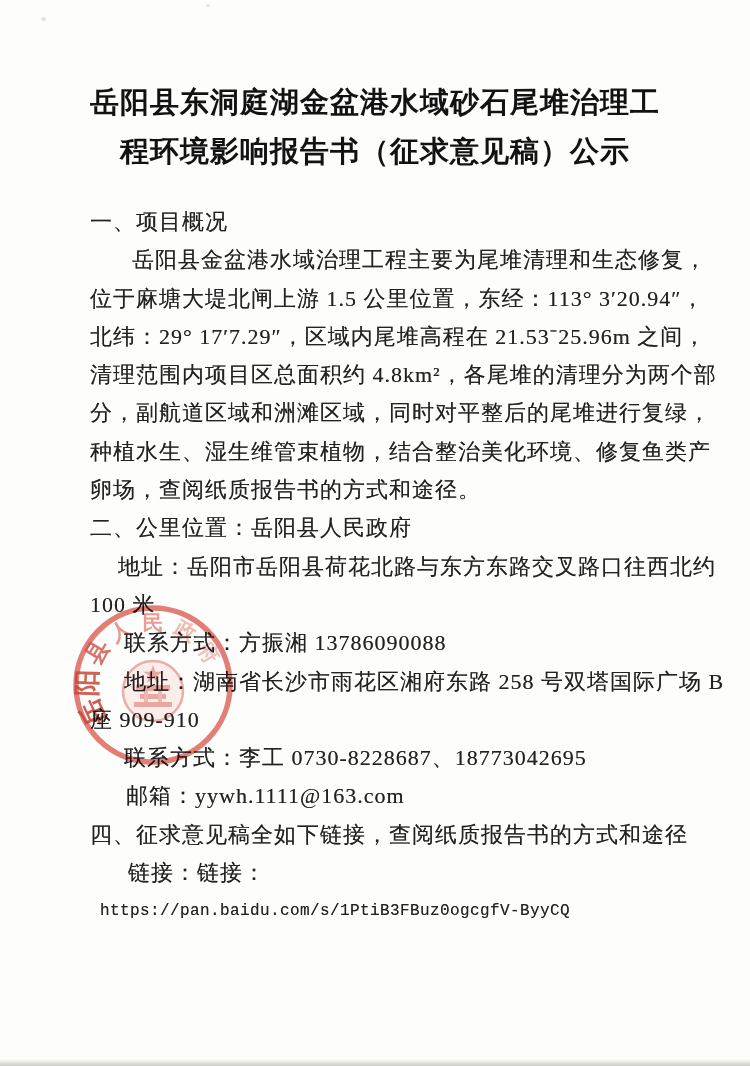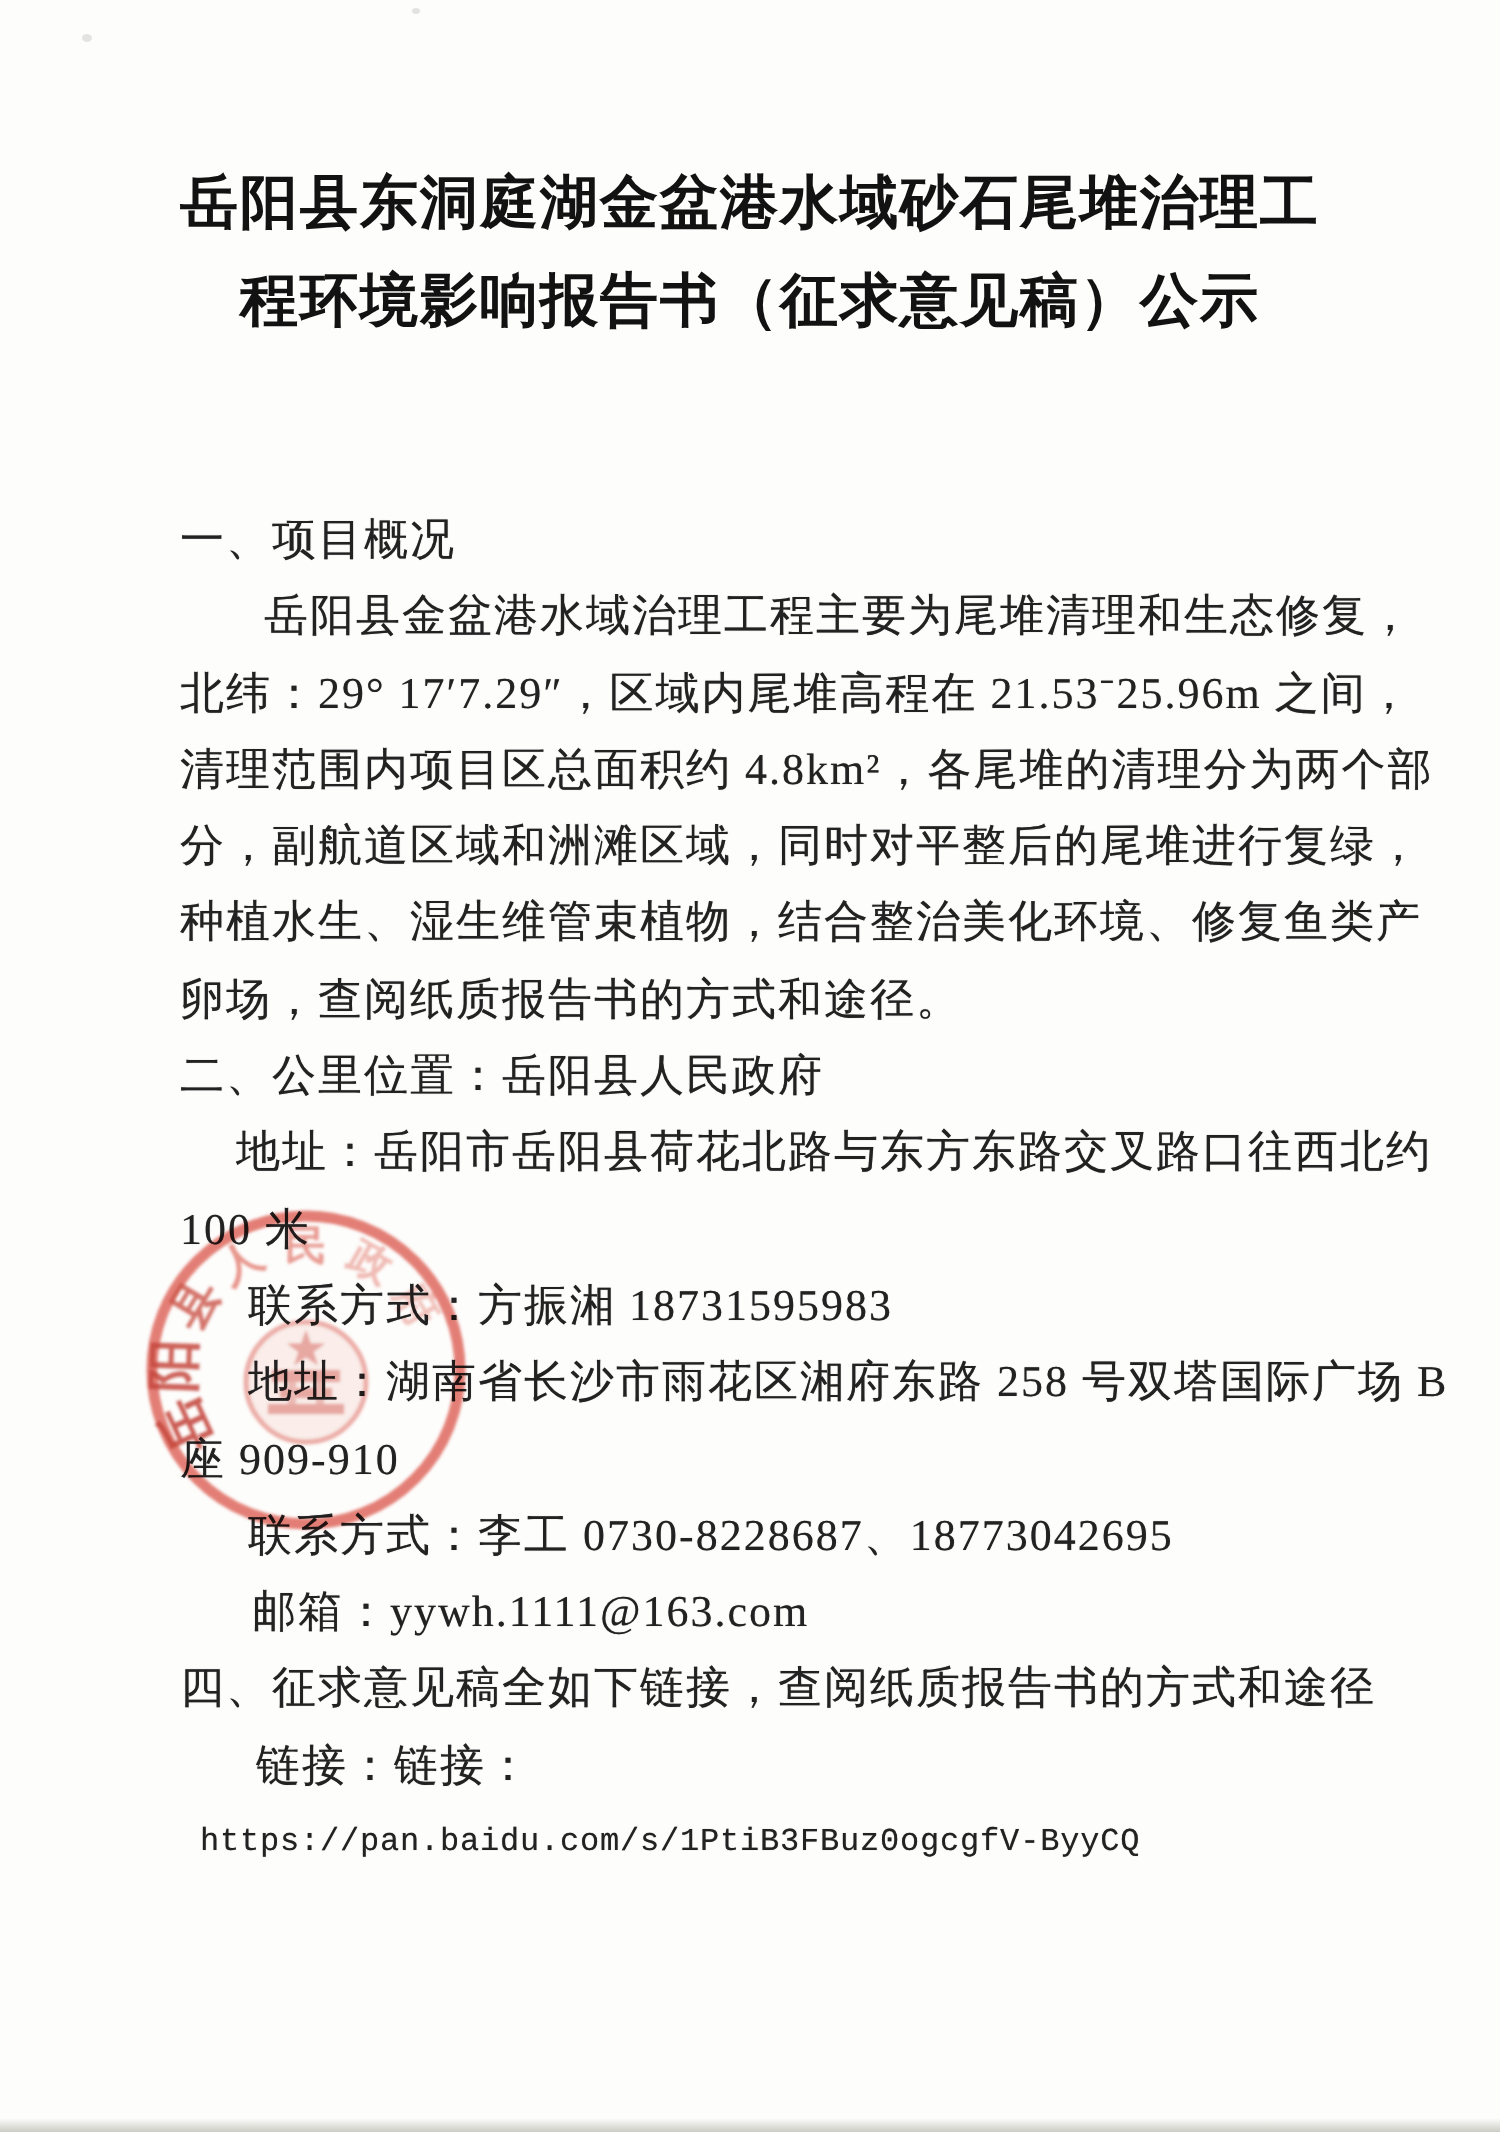--- a/index.html
+++ b/index.html
@@ -10,21 +10,21 @@
   }
   .title {
     position:absolute; top:78px; left:0; right:0;
     text-align:center;
     font-family:"Liberation Sans", sans-serif;
     font-weight:bold; font-size:29px; line-height:49px;
     letter-spacing:1px; color:#121212;
   }
   .body-text {
     position:absolute; top:203px; left:88px; width:600px;
-    font-size:22px; letter-spacing:1px; color:#222;margin-top:48px;
+    font-size:22px; letter-spacing:1px; color:#222;
   }
   .line {
     height:38.3px; line-height:38.3px; white-space:nowrap;
     text-shadow:0 0 0.4px rgba(30,30,30,0.55);
   }
   .line.mono {
     font-family:"Liberation Mono", monospace;
     font-size:16px; letter-spacing:0.4px;
   }
   .seal {
@@ -45,29 +45,30 @@
 <div class="page">
 
   <div class="title">
     <div>岳阳县东洞庭湖金盆港水域砂石尾堆治理工</div>
     <div>程环境影响报告书（征求意见稿）公示</div>
   </div>
 
   <div class="body-text">
     <div class="line" style="padding-left:2px">一、项目概况</div>
     <div class="line" style="padding-left:44px">岳阳县金盆港水域治理工程主要为尾堆清理和生态修复，</div>
+    <div class="line" style="padding-left:2px">位于麻塘大堤北闸上游 1.5 公里位置，东经：113°  3′20.94″，</div>
     <div class="line" style="padding-left:2px">北纬：29° 17′7.29″，区域内尾堆高程在 21.53⁻25.96m 之间，</div>
     <div class="line" style="padding-left:2px">清理范围内项目区总面积约 4.8km²，各尾堆的清理分为两个部</div>
     <div class="line" style="padding-left:2px">分，副航道区域和洲滩区域，同时对平整后的尾堆进行复绿，</div>
     <div class="line" style="padding-left:2px">种植水生、湿生维管束植物，结合整治美化环境、修复鱼类产</div>
     <div class="line" style="padding-left:2px">卵场，查阅纸质报告书的方式和途径。</div>
     <div class="line" style="padding-left:2px">二、公里位置：岳阳县人民政府</div>
     <div class="line" style="padding-left:30px">地址：岳阳市岳阳县荷花北路与东方东路交叉路口往西北约</div>
     <div class="line" style="padding-left:2px">100 米</div>
-    <div class="line" style="padding-left:36px">联系方式：方振湘 18731595983</div>
+    <div class="line" style="padding-left:36px">联系方式：方振湘 13786090088</div>
     <div class="line" style="padding-left:36px">地址：湖南省长沙市雨花区湘府东路 258 号双塔国际广场 B</div>
     <div class="line" style="padding-left:2px">座 909-910</div>
     <div class="line" style="padding-left:36px">联系方式：李工  0730-8228687、18773042695</div>
     <div class="line" style="padding-left:38px">邮箱：yywh.1111@163.com</div>
     <div class="line" style="padding-left:2px">四、征求意见稿全如下链接，查阅纸质报告书的方式和途径</div>
     <div class="line" style="padding-left:40px">链接：链接：</div>
     <div class="line mono" style="padding-left:12px">https://pan.baidu.com/s/1PtiB3FBuz0ogcgfV-ByyCQ</div>
   </div>
 
   <svg class="seal" viewBox="0 0 174 174">

